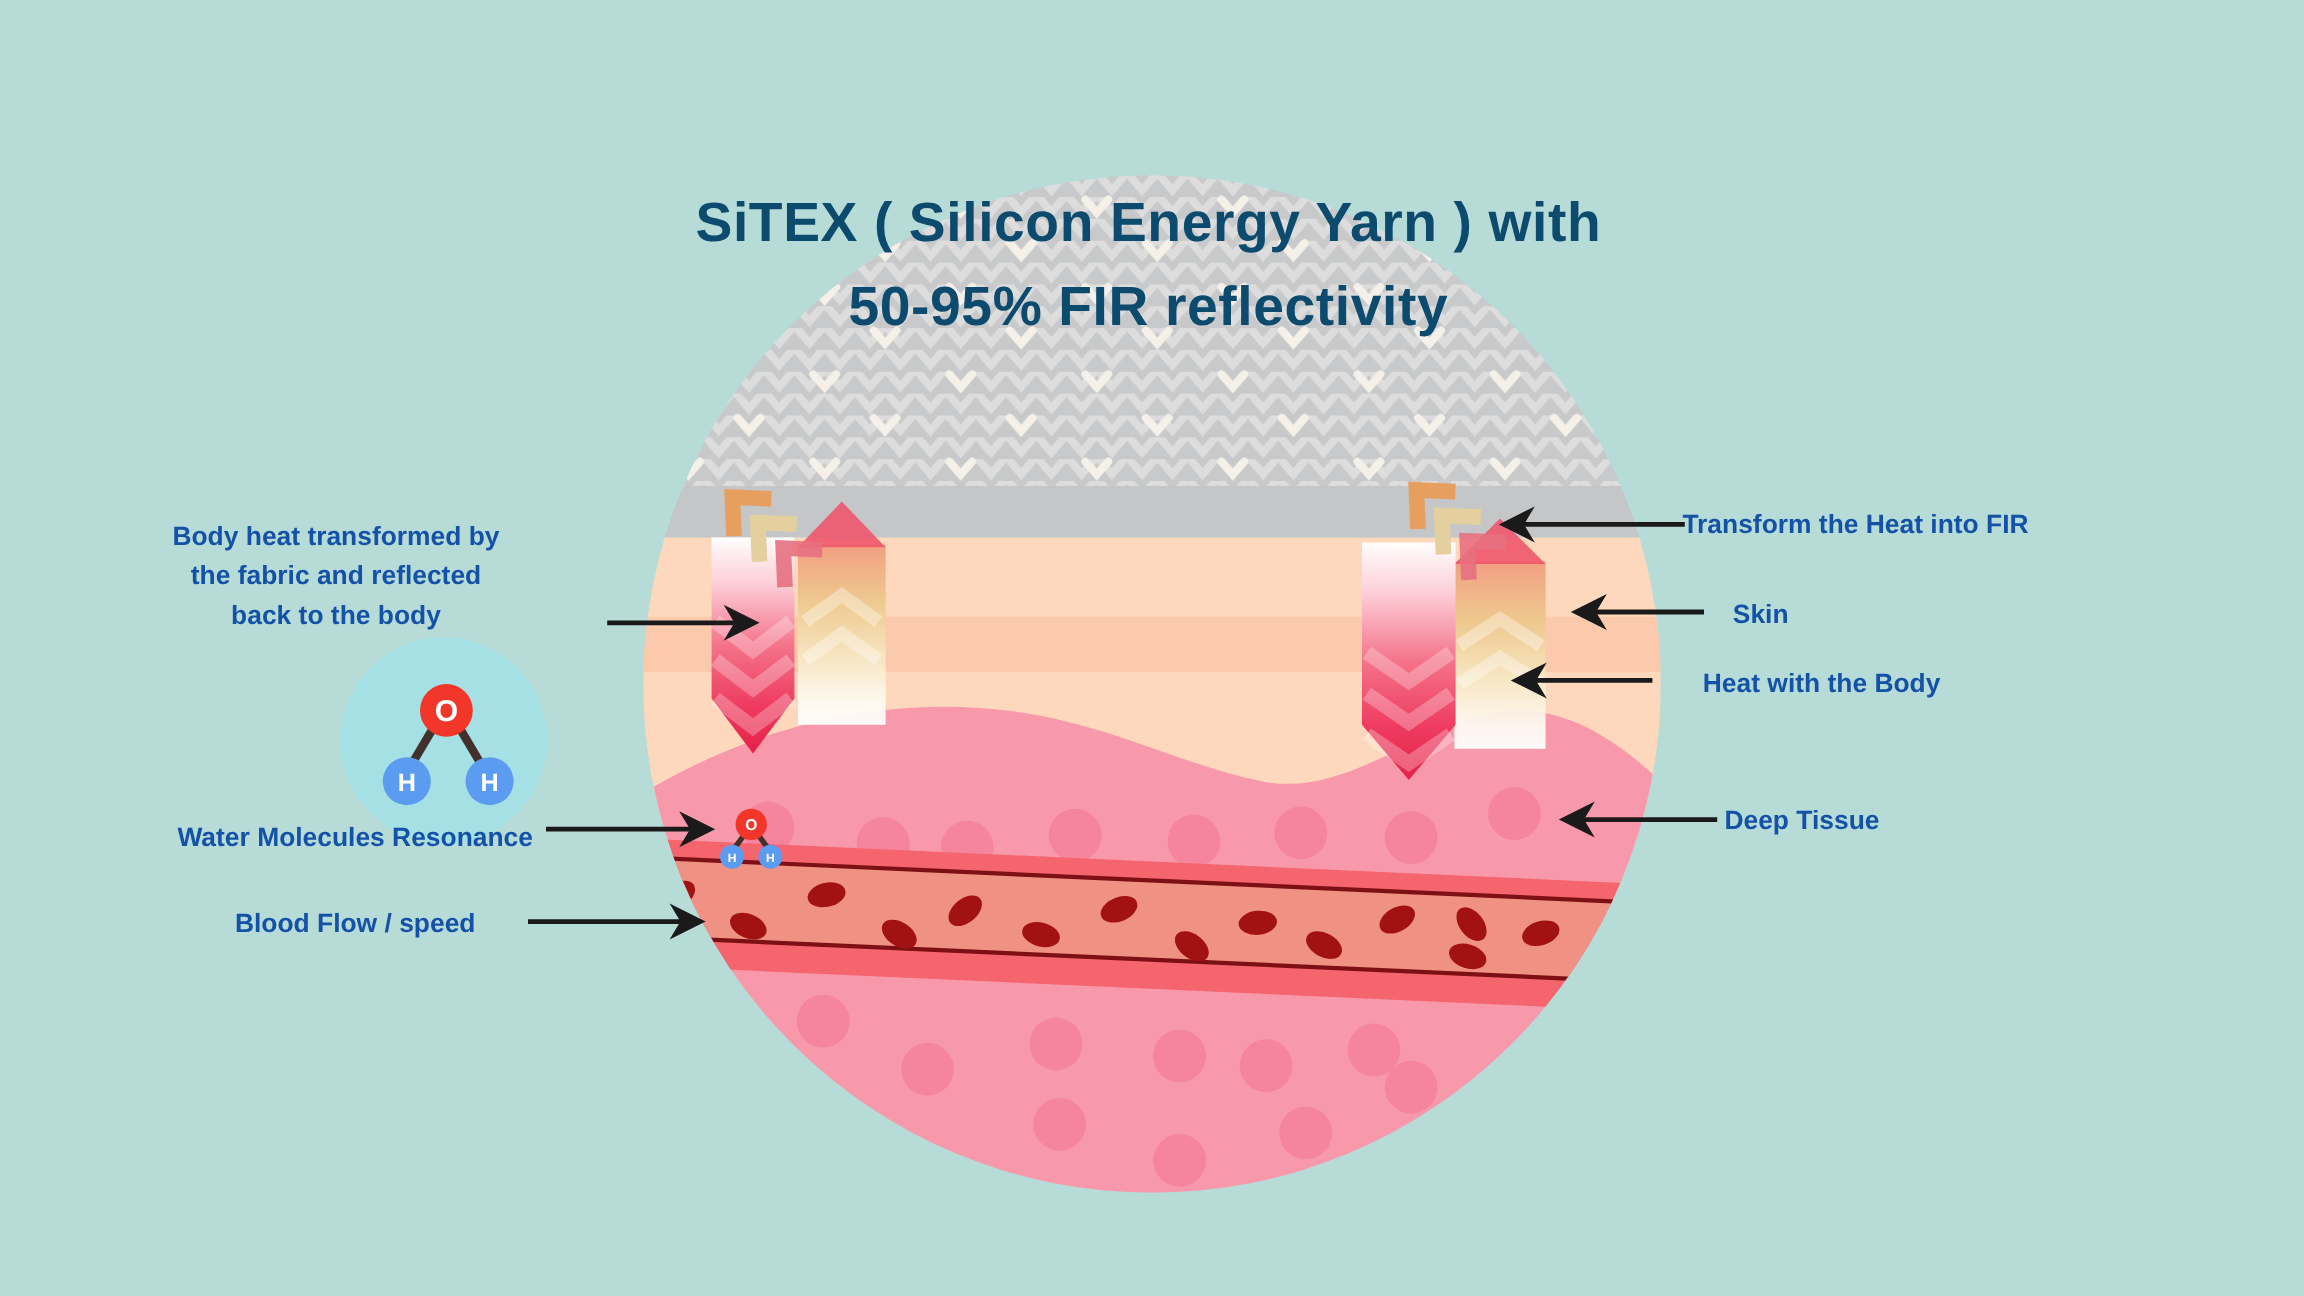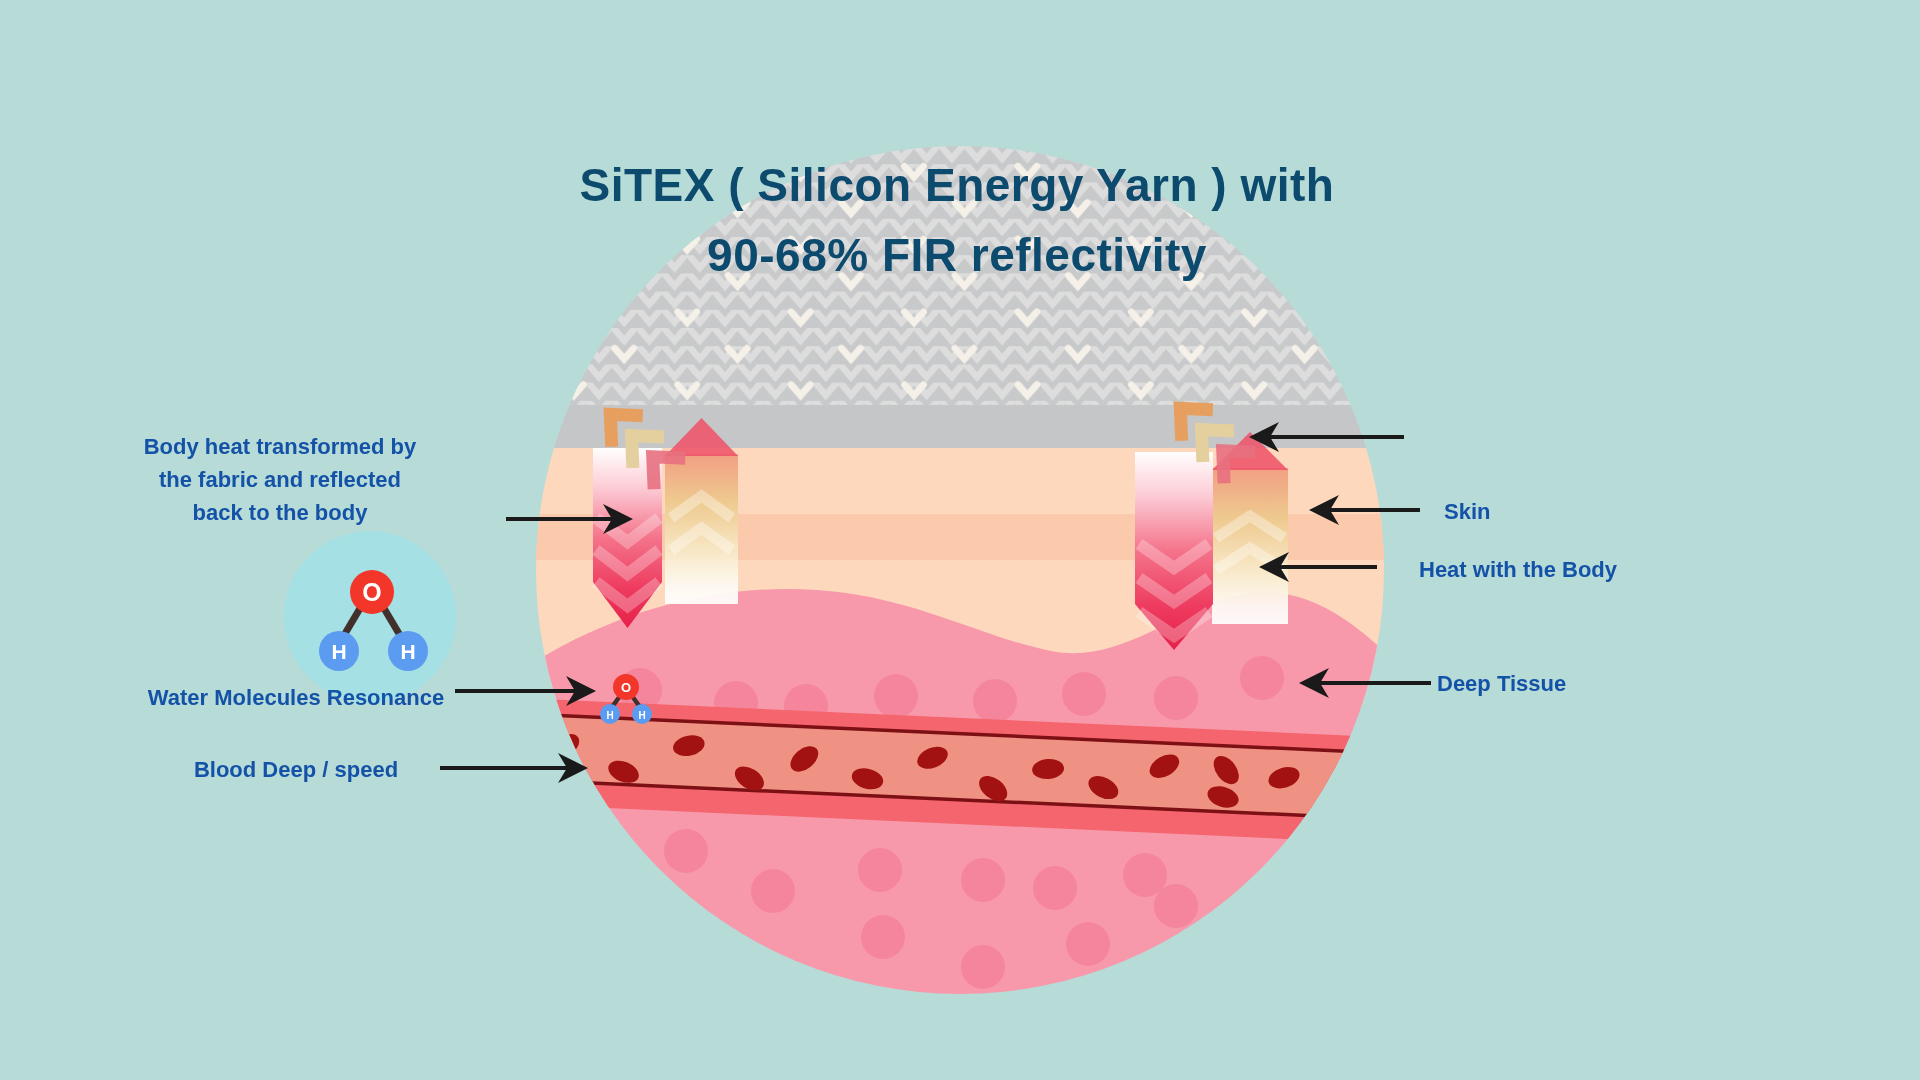--- a/index.html
+++ b/index.html
@@ -192,30 +192,31 @@
       <path d="M440,768 L583,768" marker-end="url(#ah)"></path>
       <path d="M1404,437 L1254,437" marker-end="url(#ah)"></path>
       <path d="M1420,510 L1314,510" marker-end="url(#ah)"></path>
       <path d="M1377,567 L1264,567" marker-end="url(#ah)"></path>
       <path d="M1431,683 L1304,683" marker-end="url(#ah)"></path>
     </g>
   </svg>
 
   <div id="title">
     <div>SiTEX ( Silicon Energy Yarn ) with</div>
-    <div>90-68% FIR reflectivity</div>
+    <div>50-95% FIR reflectivity</div>
   </div>
 
   <div class="lbl center" style="left:60px;top:430px;width:440px;">
     <div>Body heat transformed by</div>
     <div>the fabric and reflected</div>
     <div>back to the body</div>
   </div>
   <div class="lbl center" style="left:76px;top:681px;width:440px;">Water Molecules Resonance</div>
   <div class="lbl center" style="left:76px;top:751px;width:440px;line-height:37px;">
-    <div>Blood Deep / speed</div>
-  </div>
-
+    <div>Blood Flow / speed</div>
+  </div>
+
+  <div class="lbl" style="left:1402px;top:420px;">Transform the Heat into FIR</div>
   <div class="lbl" style="left:1444px;top:495px;">Skin</div>
   <div class="lbl" style="left:1419px;top:553px;">Heat with the Body</div>
   <div class="lbl" style="left:1437px;top:667px;">Deep Tissue</div>
 
 </div>
 
 </body></html>

